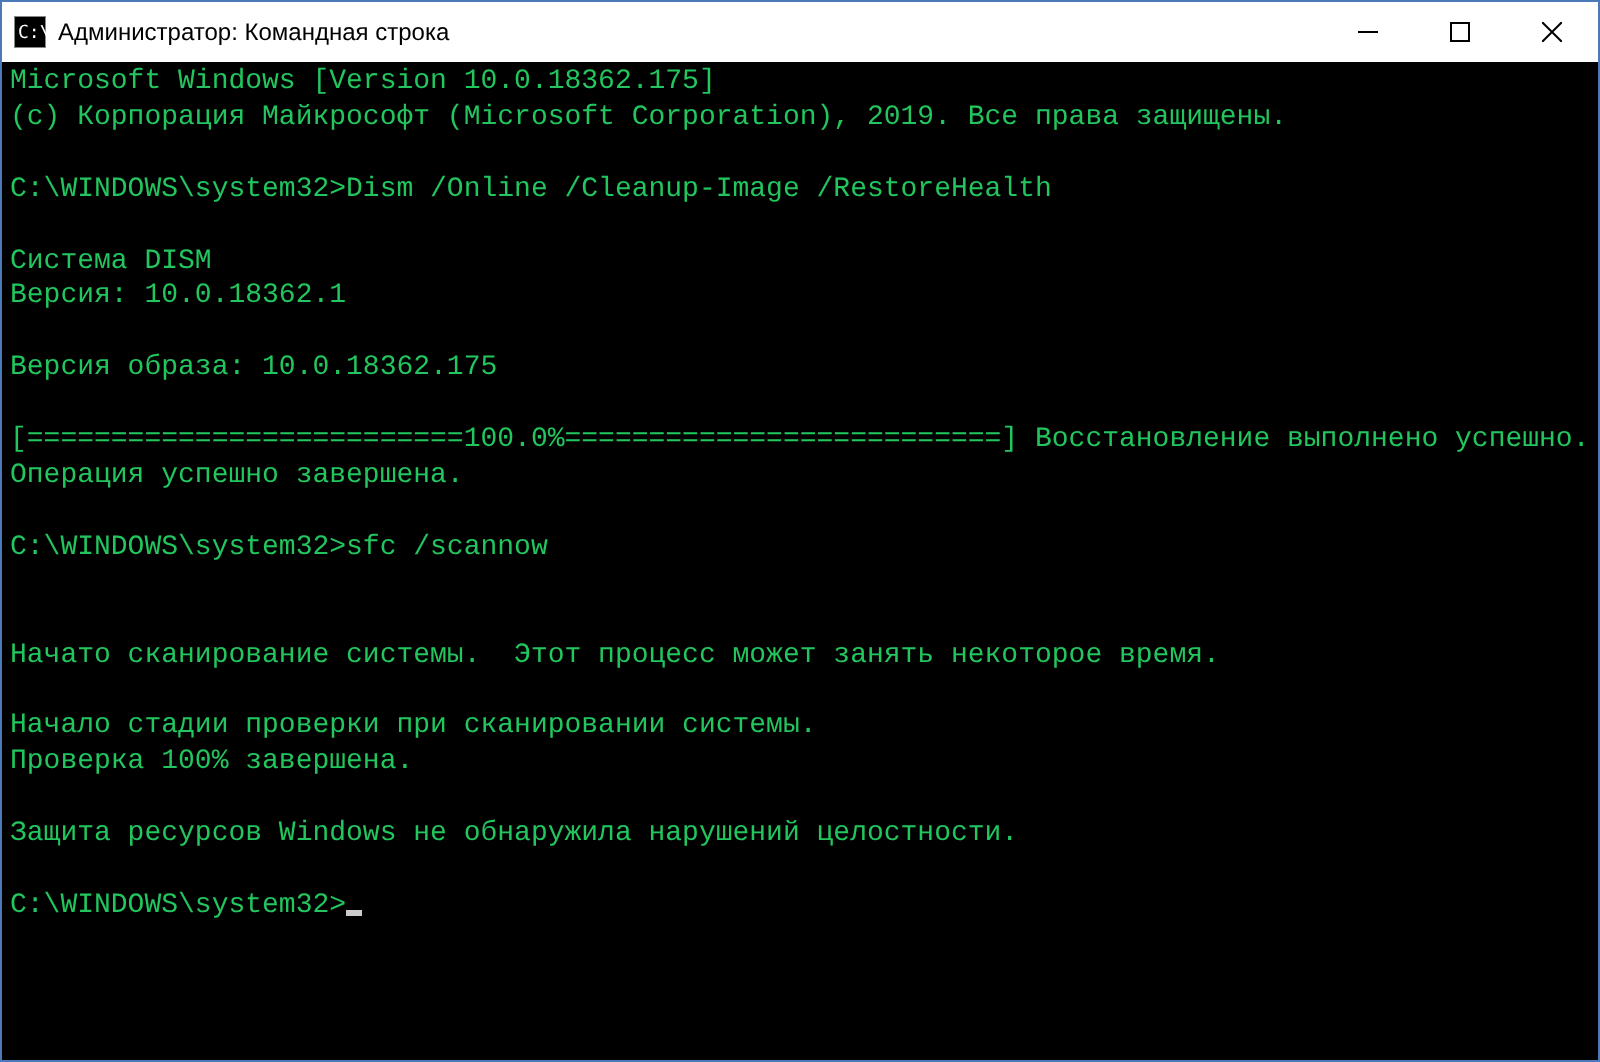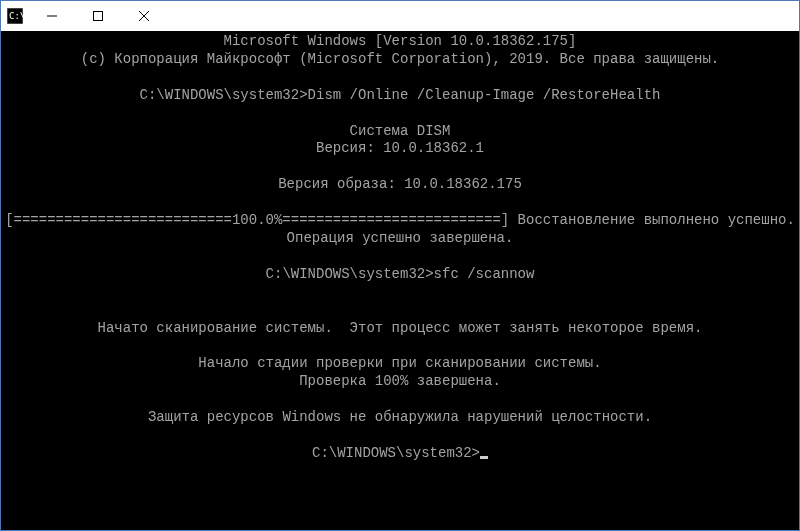--- a/index.html
+++ b/index.html
@@ -51,28 +51,27 @@
       align-items: center;
       justify-content: center;
       color: #000;
       font-family: 'Segoe UI', sans-serif;
     }
     .ctrl-btn.close { background: transparent; }
     .ctrl-btn svg { width: 10px; height: 10px; }
     .terminal {
       flex: 1;
       background: #000;
-      color: #a3a3a3;
+      color: #22c55e;
       padding: 2px 4px;
       white-space: pre;
       line-height: 1.28;
       font-family: Consolas, 'Courier New', monospace;
       font-size: 14px;
       overflow: hidden;
-      text-align: center;
     }
     .line { display: block; }
     .cursor {
       display: inline-block;
       width: 8px;
       height: 3px;
       background: #ccc;
       vertical-align: -2px;
     }
   </style>
@@ -80,20 +79,21 @@
 <body>
 
 <div class="window">
   <div class="titlebar">
     <span class="titlebar-icon">
       <svg viewBox="0 0 16 16">
         <rect x="0" y="0" width="16" height="16" fill="#000" stroke="#888" stroke-width="1"></rect>
         <text x="2" y="11" font-size="9" fill="#fff" font-family="monospace">C:\</text>
       </svg>
     </span>
+    <span class="titlebar-text">Администратор: Командная строка</span>
     <div class="titlebar-controls">
       <div class="ctrl-btn">
         <svg viewBox="0 0 10 10">
             <line x1="0" y1="5" x2="10" y2="5" stroke="#000" stroke-width="1"></line>
           </svg>
       </div>
       <div class="ctrl-btn">
         <svg viewBox="0 0 10 10">
             <rect x="0.5" y="0.5" width="9" height="9" fill="none" stroke="#000" stroke-width="1"></rect>
           </svg>

